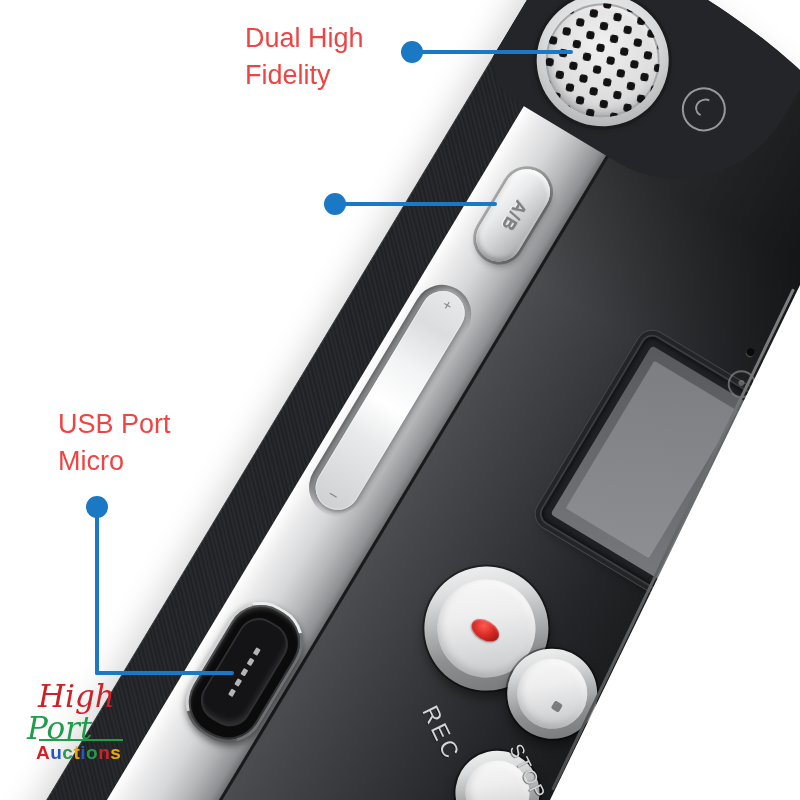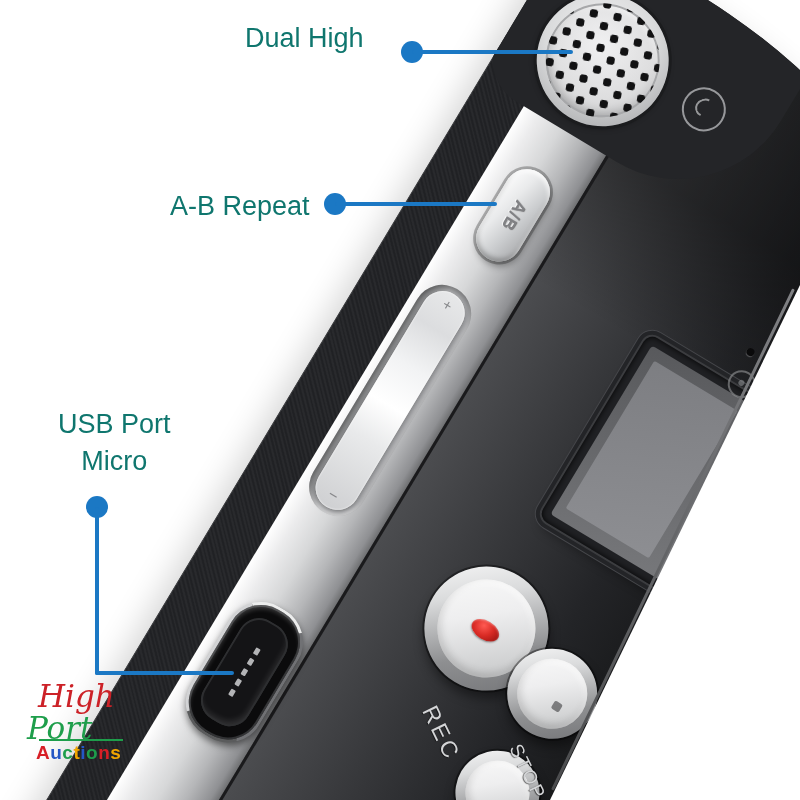--- a/index.html
+++ b/index.html
@@ -110,21 +110,21 @@
   .edge-trim{position:absolute;left:395px;top:538px;width:556px;height:3px;z-index:2;
           transform:rotate(115.7deg);border-radius:2px;
           background:linear-gradient(to right,#808184,#4a4b4d);}
   .mask-br{position:absolute;inset:0;background:#ffffff;z-index:3;
           clip-path:polygon(800px 285px,800px 800px,550px 800px);}
 
   
   .ann{position:absolute;z-index:4;}
   .ann-line{position:absolute;border-radius:2px;}
   .ann-dot{position:absolute;width:22px;height:22px;border-radius:50%;}
-  .callout-label{position:absolute;color:#0f766e;font-size:27px;line-height:37px;z-index:4;text-align:center;}
+  .callout-label{position:absolute;color:#ef4444;font-size:27px;line-height:37px;z-index:4;}
 
   
   .logo{position:absolute;left:0;top:0;z-index:5;}
   .logo-w1{position:absolute;left:38px;top:680px;font-family:"DejaVu Serif",serif;font-style:italic;
            font-size:31px;line-height:32px;}
   .logo-w2{position:absolute;left:27px;top:712px;font-family:"DejaVu Serif",serif;font-style:italic;
            font-size:31px;line-height:32px;}
   .logo-rule{position:absolute;left:39px;top:739px;width:84px;height:2px;background:#1e9e4b;}
   .logo-w3{position:absolute;left:36px;top:742px;font-size:19px;font-weight:bold;letter-spacing:.5px;}
 </style>
@@ -198,25 +198,25 @@
 
     <div class="face-label lab-rec">REC</div>
     <div class="face-label lab-stop">STOP</div>
   </div>
 
   <div class="edge-trim"></div>
   <div class="mask-br"></div>
 
   <div class="callout-label" style="left:245px;top:20px;">
     <div>Dual High</div>
+    <div>Fidelity</div>
   </div>
   <div class="ann ann-dot" style="left: 401px; top: 41px; background: rgb(27, 120, 196);"></div>
   <div class="ann ann-line" style="left: 412px; top: 50px; width: 161px; height: 4px; background: rgb(27, 120, 196);"></div>
 
-  <div class="callout-label" style="left:170px;top:188px;">A-B Repeat</div>
   <div class="ann ann-dot" style="left: 324px; top: 193px; background: rgb(27, 120, 196);"></div>
   <div class="ann ann-line" style="left: 335px; top: 202px; width: 162px; height: 4px; background: rgb(27, 120, 196);"></div>
 
   <div class="callout-label" style="left:58px;top:406px;">
     <div>USB Port</div>
     <div>Micro</div>
   </div>
   <div class="ann ann-dot" style="left: 86px; top: 496px; background: rgb(27, 120, 196);"></div>
   <div class="ann ann-line" style="left: 95px; top: 507px; width: 4px; height: 168px; background: rgb(27, 120, 196);"></div>
   <div class="ann ann-line" style="left: 95px; top: 671px; width: 139px; height: 4px; background: rgb(27, 120, 196);"></div>

